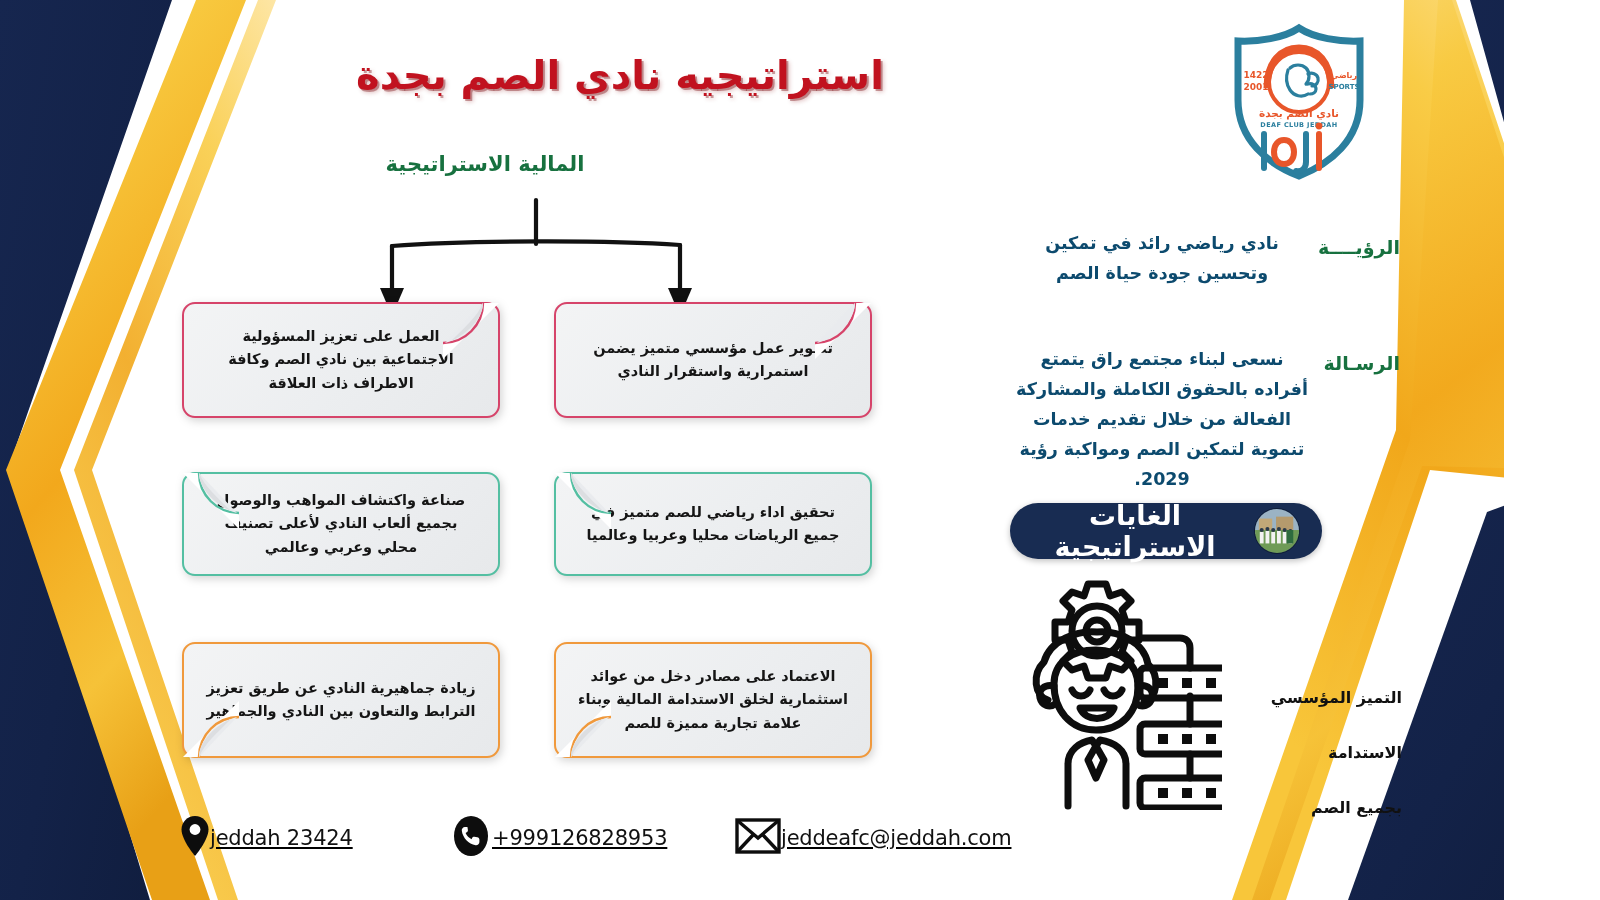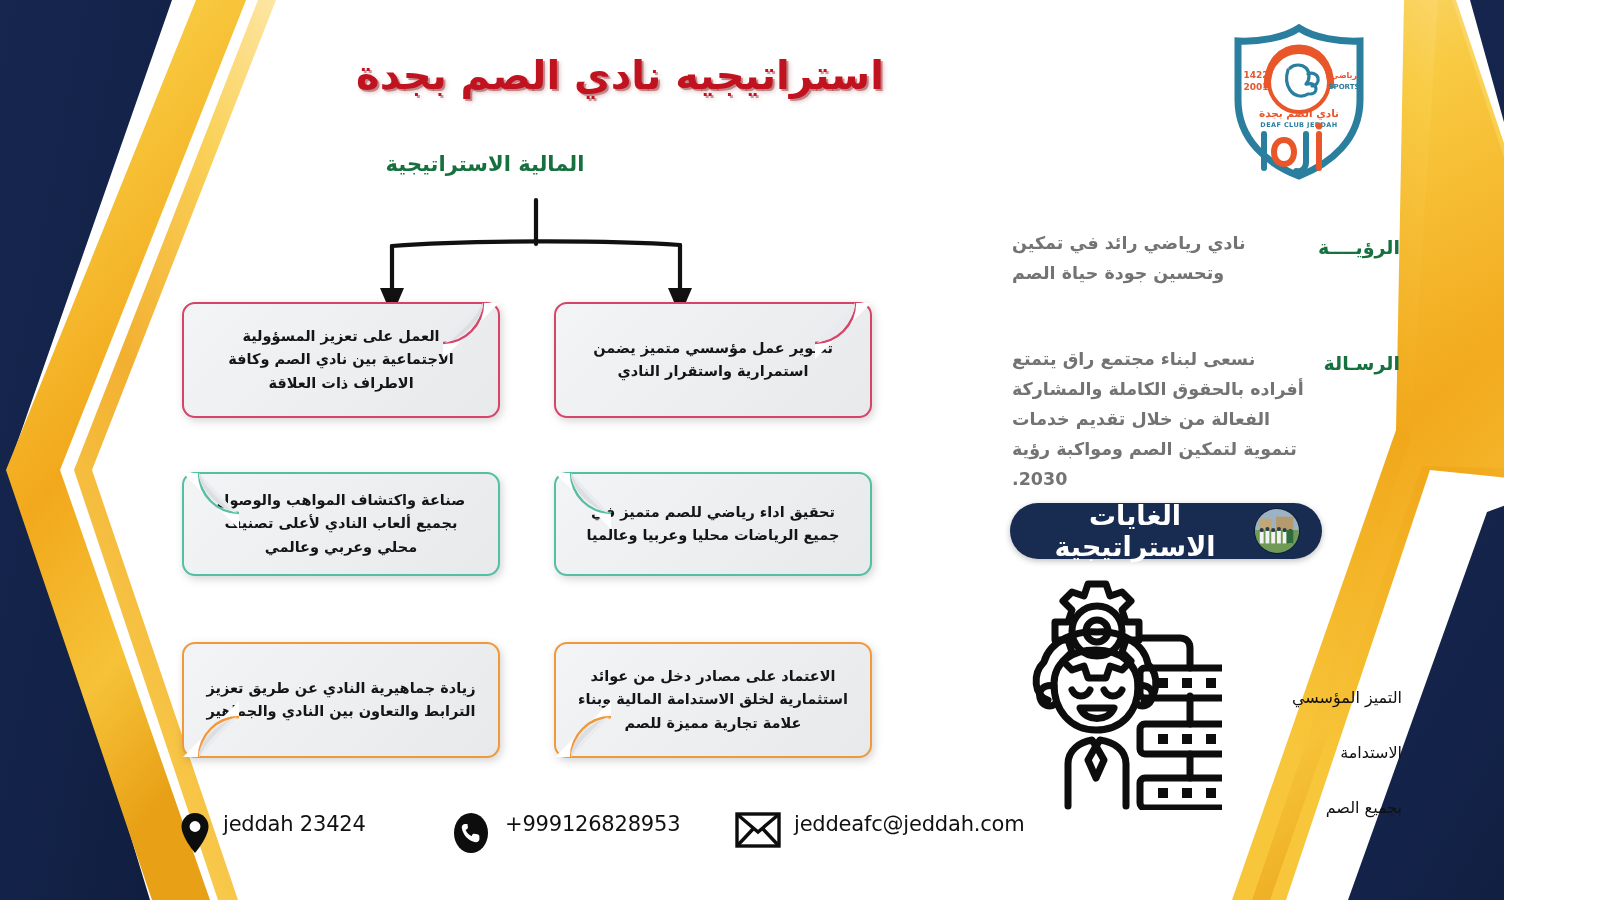--- a/index.html
+++ b/index.html
@@ -73,22 +73,22 @@
   .card.pink   { border-top-right-color: transparent; }
   .card.teal   { border-top-left-color: transparent; }
   .card.orange { border-bottom-left-color: transparent; }
 
   
   .rt { position: absolute; direction: rtl; }
   .rt-label {
     font-size: 19px; font-weight: 700; color: #17713f; white-space: nowrap;
   }
   .rt-body {
-    font-size: 17.5px; font-weight: 700; color: #737373; line-height: 1.72;
-    text-align: left;
+    font-size: 17.5px; font-weight: 700; color: #0c4a6e; line-height: 1.72;
+    text-align: center;
   }
   .vision-label  { right: 30px;  top: 236px; }
   .vision-body   { right: 118px; top: 228px; width: 300px; }
   .mission-label { right: 30px;  top: 352px; }
   .mission-body  { right: 118px; top: 344px; width: 300px; }
 
   
   .aims-pill {
     position: absolute; right: 108px; top: 503px;
     width: 312px; height: 56px;
@@ -105,31 +105,31 @@
     width: 46px; height: 46px; border-radius: 50%;
     overflow: hidden; flex: 0 0 46px; position: relative;
     border: 1px solid #0e1c36;
   }
 
   
   .aims-diagram { position: absolute; right: 208px; top: 578px; width: 230px; height: 232px; }
   .aims-list { position: absolute; right: 28px; top: 592px; width: 180px; direction: rtl; }
   .aim-item {
     height: 55px; display: flex; align-items: center; justify-content: flex-start;
-    font-size: 16px; font-weight: 400; color: #111; white-space: nowrap;
+    font-size: 16px; font-weight: 700; color: #111; white-space: nowrap;
   }
   .aim-0 { margin-top: 78px; }
   .aim-1 { margin-top: 0px; }
   .aim-2 { margin-top: 0px; }
 
   
   .footer { position: absolute; left: 60px; top: 812px; width: 960px; height: 60px; }
   .contact {
     position: absolute; top: 0; height: 52px;
-    display: flex; align-items: flex-start; gap: 13px;
+    display: flex; align-items: center;  text-decoration: underline;
   }
   .contact .ico { flex: 0 0 auto; display: block; }
   .contact .ctext {
     font-size: 21px; color: #111; font-family: "DejaVu Sans", "Liberation Sans", sans-serif;
     letter-spacing: -.2px; white-space: nowrap;
   }
   .c-loc   { left: 0px; }
   .c-phone { left: 270px; }
   .c-mail  { left: 555px; }
 
@@ -276,21 +276,21 @@
           </span>
           <span class="card-text">زيادة جماهيرية النادي عن طريق تعزيز الترابط والتعاون بين النادي والجماهير</span>
         </div>
       </div>
     </div>
 
     <div class="rt rt-label vision-label">الرؤيــــة</div>
     <div class="rt rt-body vision-body">نادي رياضي رائد في تمكين وتحسين جودة حياة الصم</div>
 
     <div class="rt rt-label mission-label">الرسـالة</div>
-    <div class="rt rt-body mission-body">نسعى لبناء مجتمع راق يتمتع أفراده بالحقوق الكاملة والمشاركة الفعالة من خلال تقديم خدمات تنموية لتمكين الصم ومواكبة رؤية 2030.</div>
+    <div class="rt rt-body mission-body">نسعى لبناء مجتمع راق يتمتع أفراده بالحقوق الكاملة والمشاركة الفعالة من خلال تقديم خدمات تنموية لتمكين الصم ومواكبة رؤية 2029.</div>
 
     <div class="aims-pill">
       <div class="team-photo">
         <svg viewBox="0 0 46 46" xmlns="http://www.w3.org/2000/svg">
           <rect x="0" y="0" width="46" height="26" fill="#9bb3c4"></rect>
           <rect x="0" y="22" width="46" height="24" fill="#6f9b57"></rect>
           <rect x="4" y="10" width="14" height="12" fill="#c2a878"></rect>
           <rect x="22" y="8" width="18" height="14" fill="#b59a6d"></rect>
           <g fill="#f2f2f2">
             <rect x="5" y="24" width="4" height="12"></rect>

